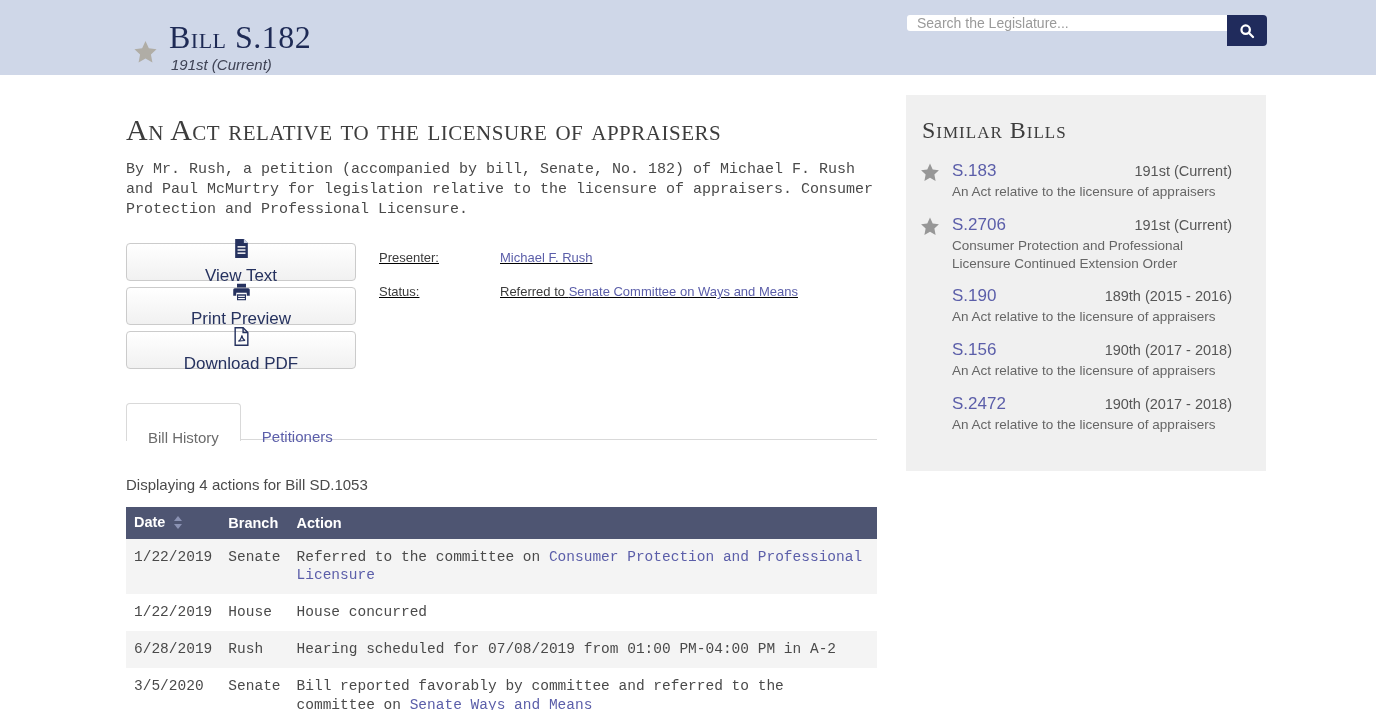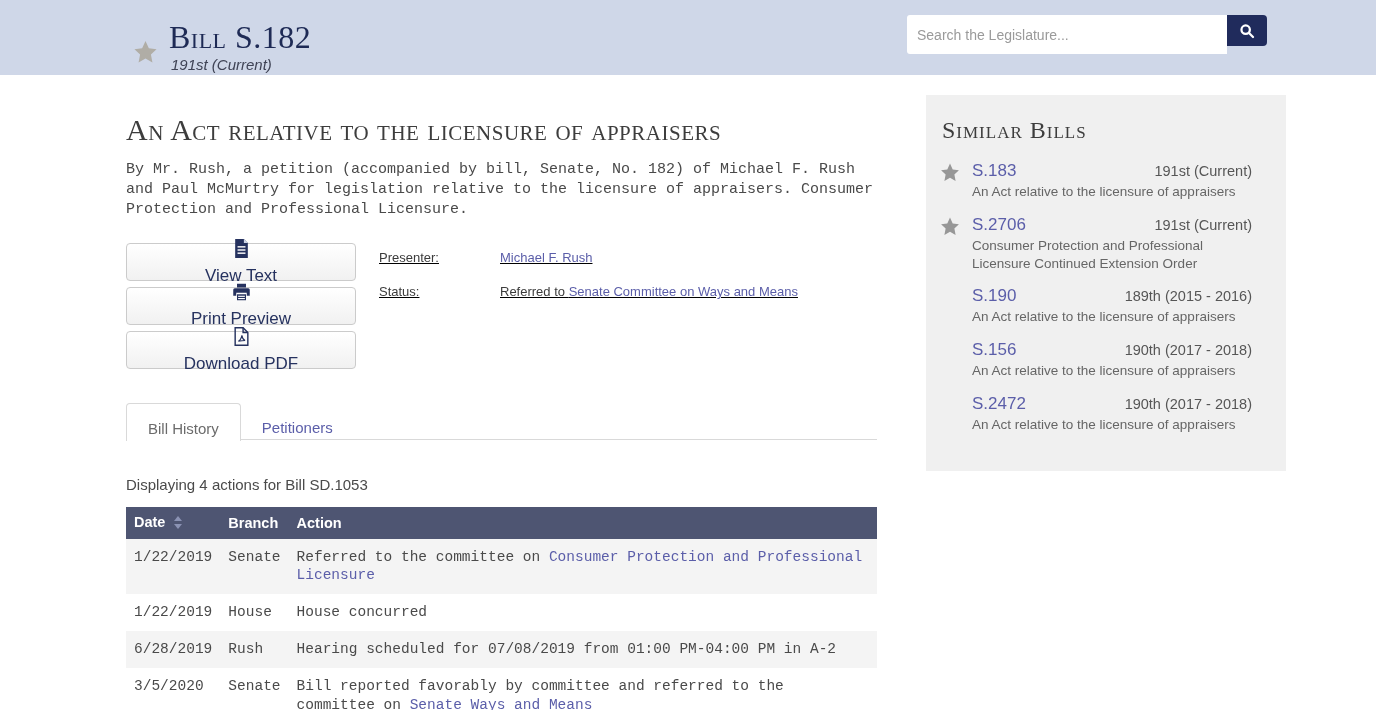--- a/index.html
+++ b/index.html
@@ -19,21 +19,21 @@
   .header-left{position:absolute;left:132px;top:20px;display:flex;align-items:center;}
   .hdr-star{margin-top:10px;cursor:pointer;line-height:0;}
   .hdr-titles{margin-left:10px;}
   .bill-title{
     margin:0;font-family:"Liberation Serif",serif;font-variant:small-caps;
     font-weight:500;font-size:32px;line-height:34px;color:var(--title-navy);letter-spacing:.5px;
   }
   .session{font-style:italic;font-size:15px;color:#3f4355;margin-top:2px;margin-left:2px;}
   .search{position:absolute;left:907px;top:15px;width:360px;height:31px;display:flex;}
   .search input{
-    flex:1;height:39px;border:none;border-radius:3px 0 0 3px;padding:0 10px;
+    flex:1;height:16px;border:none;border-radius:3px 0 0 3px;padding:0 10px;
     font-size:14px;color:#555;outline:none;background:#fff;font-family:"Liberation Sans",sans-serif;
   }
   .search input::placeholder{color:#9a9a9a;}
   .search button{
     width:40px;height:31px;border:none;background:var(--navy);
     border-radius:0 4px 4px 0;cursor:pointer;display:flex;align-items:center;justify-content:center;
   }
   
   .main{position:absolute;left:126px;top:75px;width:751px;}
   .page-title{
@@ -48,21 +48,21 @@
     background:linear-gradient(#ffffff,#f1f1f1);border:1px solid var(--border);border-radius:4px;
     color:#26325f;font-size:17px;cursor:pointer;font-family:"Liberation Sans",sans-serif;flex-direction:column;
   }
   .meta{margin-left:23px;padding-top:7px;font-size:13px;text-decoration:underline;}
   .meta-row{display:flex;margin-bottom:19px;}
   .meta-label{width:121px;color:#3c3c3c;}
   .meta a, a.lnk{color:var(--link);text-decoration:none;cursor:pointer;}
   
   .tabs{display:flex;margin-top:28px;border-bottom:1px solid var(--tab-border);height:37px;}
   .tab{
-    font-size:15px;line-height:36px;padding:7px 21px;cursor:pointer;color:var(--link);
+    font-size:15px;line-height:36px;padding:16px 21px;cursor:pointer;color:var(--link);
   }
   .tab.active{
     color:var(--tab-text);background:#fff;border:1px solid var(--tab-border);border-bottom:none;
     border-radius:4px 4px 0 0;margin-bottom:-1px;height:38px;
   }
   .summary{margin:36px 0 0;font-size:15px;color:var(--text);}
   
   table{margin-top:14px;width:751px;border-collapse:collapse;font-size:14.5px;}
   thead th{
     background:var(--table-head);color:#fff;text-align:left;font-weight:bold;
@@ -70,21 +70,20 @@
   }
   th.col-date{width:86px;}
   th.col-branch{width:64px;}
   th .sort{margin-left:9px;vertical-align:middle;}
   tbody td{padding:9px 8px;color:var(--text);vertical-align:top;line-height:1.3;font-family:Liberation Mono, monospace;}
   tbody tr:nth-child(odd){background:var(--row-alt);}
   
   .sidebar{
     position:absolute;left:906px;top:95px;width:360px;background:var(--sidebar-bg);
     padding:14px 0 30px;
-    margin-left:20px;
   }
   .sb-title{
     margin:8px 0 10px 16px;font-family:"Liberation Serif",serif;font-variant:small-caps;
     font-weight:500;font-size:24px;color:var(--heading);letter-spacing:1px;
   }
   .sb-item{display:flex;padding:7px 34px 7px 13px;}
   .sb-star{width:33px;flex:0 0 33px;padding-top:1px;}
   .sb-body{flex:1;min-width:0;}
   .sb-top{display:flex;justify-content:space-between;align-items:baseline;}
   .sb-bill{font-size:17px;color:var(--link);text-decoration:none;cursor:pointer;}

